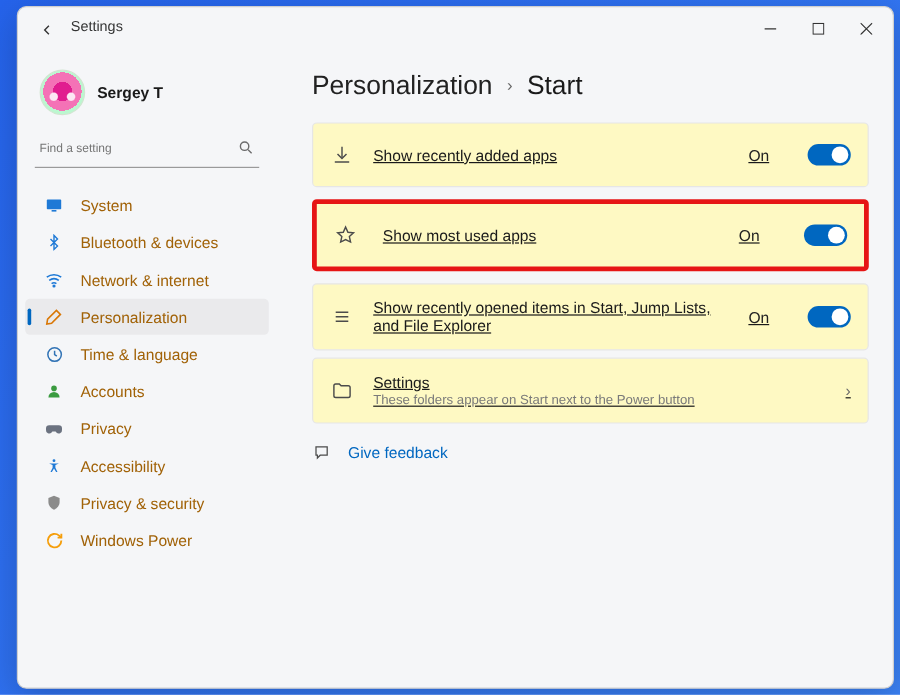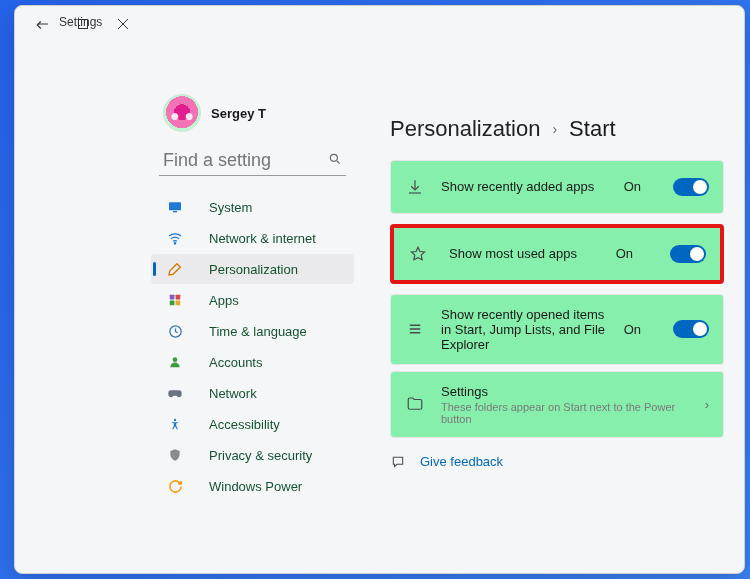--- a/index.html
+++ b/index.html
@@ -2,62 +2,63 @@
 <html><head>
 <meta charset="utf-8">
 <style>
   * { box-sizing: border-box; margin: 0; padding: 0; }
   html, body { font-family: "Segoe UI", sans-serif; font-size: 13px; color: #1a1a1a; }
   body { background: linear-gradient(135deg, #2563eb 0%, #3b82f6 100%); width: 750px; height: 579px; position: relative; overflow: hidden; }
 
   .window {
     position: absolute; top: 5px; left: 14px; right: 5px; bottom: 5px;
     background: #f5f6f8; border-radius: 8px; border: 1px solid #cfcfcf;
-    box-shadow: 0 8px 30px rgba(0,0,0,.2); display: flex; flex-direction: row;
+    box-shadow: 0 8px 30px rgba(0,0,0,.2); display: flex; flex-direction: column;
   }
 
   .titlebar {
     height: 36px; display: flex; align-items: center; justify-content: flex-end;
     padding: 0 2px 0 8px; position: relative; flex-shrink: 0;
   }
   .titlebar .back { position: absolute; left: 14px; top: 9px; width: 20px; height: 20px; display: flex; align-items: center; justify-content: center; color:#333; cursor:pointer; }
   .titlebar .title { position: absolute; left: 44px; top: 9px; font-size: 12px; color:#333; }
   .winbtn { width: 40px; height: 28px; display: flex; align-items: center; justify-content: center; color:#333; }
 
-  .body { flex: 1; display: flex; overflow: hidden; align-items: center; }
+  .body { flex: 1; display: flex; overflow: hidden; }
 
   .sidebar { width: 215px; flex-shrink: 0; padding: 6px 0 0 0; display: flex; flex-direction: column; }
   .user { display: flex; align-items: center; gap: 10px; padding: 10px 14px 14px 18px; }
   .avatar { width: 38px; height: 38px; border-radius: 50%; background: radial-gradient(circle at 50% 48%, #e11d8f 0 8px, #f472b6 8px 16px, #bbf7d0 16px 100%); border: 1px solid #d0e5d0; position:relative; overflow:hidden; }
   .avatar::after { content:""; position:absolute; inset:0; background: radial-gradient(circle at 30% 60%, #fce7f3 0 3px, transparent 4px), radial-gradient(circle at 70% 60%, #fce7f3 0 3px, transparent 4px); }
   .username { font-weight: 600; font-size: 13px; }
 
   .search {
     margin: 0 14px 16px 14px; height: 30px; border-bottom: 1px solid #9a9a9a;
     display: flex; align-items: center; justify-content: space-between; color: #6b6b6b;
     padding: 0 4px;
   }
-  .search input { border:none; background:transparent; outline:none; font-size:18px; color:#6b6b6b; width: 150px; }
+  .search input { border:none; background:transparent; outline:none; font-size:10px; color:#6b6b6b; width: 150px; }
 
   .nav { display: flex; flex-direction: column; gap: 1px; padding: 0 6px; }
-  .nav-item { display: flex; align-items: center; gap: 26px; padding: 7px 10px 7px 16px; border-radius: 4px; cursor:pointer; position:relative; font-size:13px; color:#14532d; }
+  .nav-item { display: flex; align-items: center; gap: 14px; padding: 7px 10px 7px 16px; border-radius: 4px; cursor:pointer; position:relative; font-size:13px; color:#a16207; }
   .nav-item.active { background:#eaeaec; }
   .nav-item.active::before { content:""; position:absolute; left:2px; top:8px; bottom:8px; width:3px; background:#0067c0; border-radius:2px; }
   .nicon { width: 16px; height: 16px; display:flex; align-items:center; justify-content:center; flex-shrink:0; }
 
   .main { flex: 1; padding: 10px 20px 10px 30px; overflow-y: auto; }
   .crumbs { display:flex; align-items:center; gap: 12px; font-size: 22px; margin: 6px 0 18px 0; }
   .crumbs .parent { font-weight: 400; color:#222; }
   .crumbs .sep { color:#666; font-size:14px; }
   .crumbs .current { font-weight: 400; }
 
   .setting-row {
-    background:#86efac; border:1px solid #e6e6e6; border-radius:4px;
+    background:#fef9c3; border:1px solid #e6e6e6; border-radius:4px;
     display:flex; align-items:center; padding: 12px 14px; gap: 16px; margin-bottom: 6px;
     min-height: 54px;
+    text-decoration: underline;
   }
   .setting-row.highlight {
     border: 4px solid #e61515; border-radius: 4px; padding: 16px 14px; margin: 10px 0; gap: 21px;
   }
   .ricon { width: 20px; height: 20px; display:flex; align-items:center; justify-content:center; color:#4b4b4b; flex-shrink:0; }
   .rlabel { flex: 1; font-size: 13px; color:#1a1a1a; }
   .rlabel .sub { font-size: 11px; color:#7a7a7a; margin-top:2px; }
   .onoff { font-size: 13px; color:#222; margin-right: 16px; }
 
   .switch { width: 36px; height: 18px; border-radius: 10px; position: relative; background:#0067c0; flex-shrink:0; }
@@ -115,50 +116,47 @@
             <span class="nicon">
               <svg width="16" height="16" viewBox="0 0 24 24">
                 <rect x="3" y="5" width="18" height="12" rx="1" fill="#1e79d6"></rect>
                 <rect x="9" y="18" width="6" height="2" fill="#1e79d6"></rect>
               </svg>
             </span>
             <span>System</span>
           </div>
           <div class="nav-item">
             <span class="nicon">
+              <svg width="14" height="14" viewBox="0 0 24 24" fill="none" stroke="#1e79d6" stroke-width="2">
+                <path d="M7 7l10 10-5 5V2l5 5L7 17"></path>
+              </svg>
+            </span>
+            <span>Bluetooth &amp; devices</span>
+          </div>
+          <div class="nav-item">
+            <span class="nicon">
               <svg width="16" height="16" viewBox="0 0 24 24" fill="none" stroke="#1e79d6" stroke-width="2">
                 <path d="M3 9a15 15 0 0 1 18 0"></path>
                 <path d="M6 13a10 10 0 0 1 12 0"></path>
                 <path d="M9 17a5 5 0 0 1 6 0"></path>
                 <circle cx="12" cy="20" r="1" fill="#1e79d6"></circle>
               </svg>
             </span>
             <span>Network &amp; internet</span>
           </div>
           <div class="nav-item active">
             <span class="nicon">
               <svg width="16" height="16" viewBox="0 0 24 24" fill="none" stroke="#d97706" stroke-width="2">
                 <path d="M15 4l5 5L9 20l-6 1 1-6z"></path>
               </svg>
             </span>
             <span>Personalization</span>
           </div>
           <div class="nav-item">
             <span class="nicon">
-              <svg width="14" height="14" viewBox="0 0 24 24" fill="#7c5cc4">
-                <rect x="3" y="3" width="8" height="8" rx="1"></rect>
-                <rect x="13" y="3" width="8" height="8" rx="1" fill="#d9464a"></rect>
-                <rect x="3" y="13" width="8" height="8" rx="1" fill="#3a9b40"></rect>
-                <rect x="13" y="13" width="8" height="8" rx="1" fill="#e2a827"></rect>
-              </svg>
-            </span>
-            <span>Apps</span>
-          </div>
-          <div class="nav-item">
-            <span class="nicon">
               <svg width="15" height="15" viewBox="0 0 24 24" fill="none" stroke="#3173b5" stroke-width="2">
                 <circle cx="12" cy="12" r="9"></circle>
                 <path d="M12 7v5l3 2"></path>
               </svg>
             </span>
             <span>Time &amp; language</span>
           </div>
           <div class="nav-item">
             <span class="nicon">
               <svg width="14" height="14" viewBox="0 0 24 24" fill="#3a9b40">
@@ -167,21 +165,21 @@
               </svg>
             </span>
             <span>Accounts</span>
           </div>
           <div class="nav-item">
             <span class="nicon">
               <svg width="16" height="16" viewBox="0 0 24 24" fill="#6b7280">
                 <path d="M6 8h12a4 4 0 0 1 4 4v2a4 4 0 0 1-7 3l-1-1h-4l-1 1a4 4 0 0 1-7-3v-2a4 4 0 0 1 4-4z"></path>
               </svg>
             </span>
-            <span>Network</span>
+            <span>Privacy</span>
           </div>
           <div class="nav-item">
             <span class="nicon">
               <svg width="14" height="14" viewBox="0 0 24 24" fill="#1e79d6">
                 <circle cx="12" cy="5" r="2"></circle>
                 <path d="M5 9h14l-5 2v4l3 6h-2l-3-5-3 5H7l3-6v-4z"></path>
               </svg>
             </span>
             <span>Accessibility</span>
           </div>

